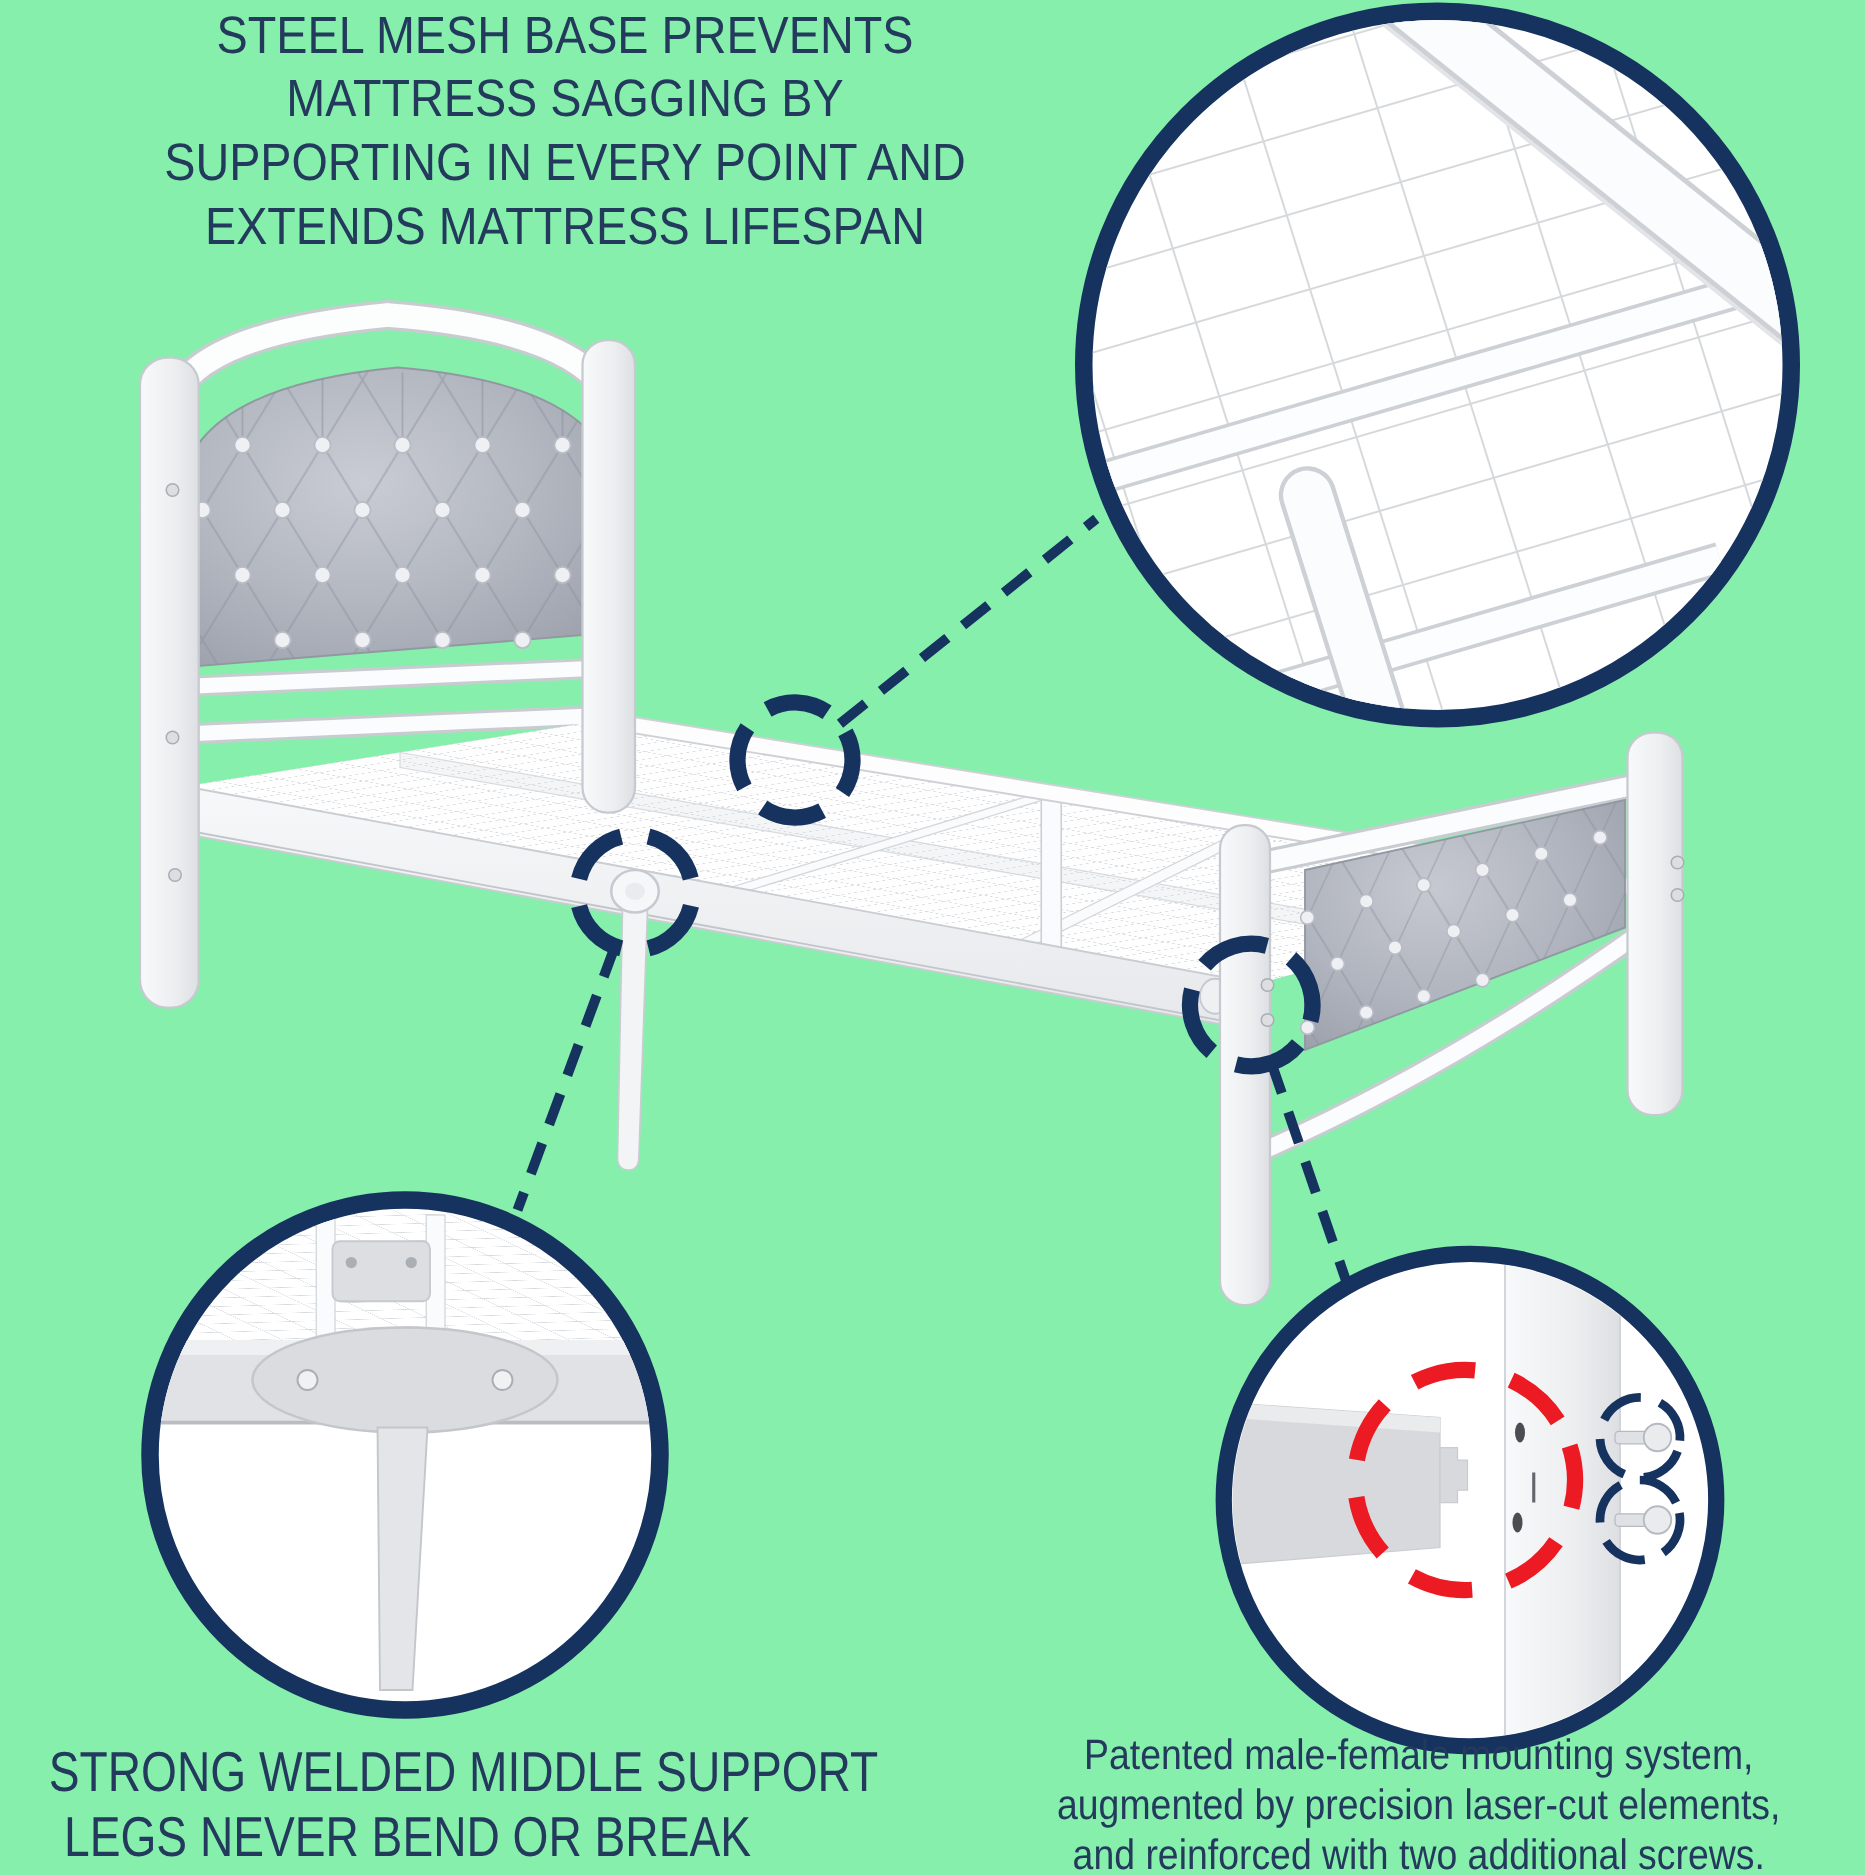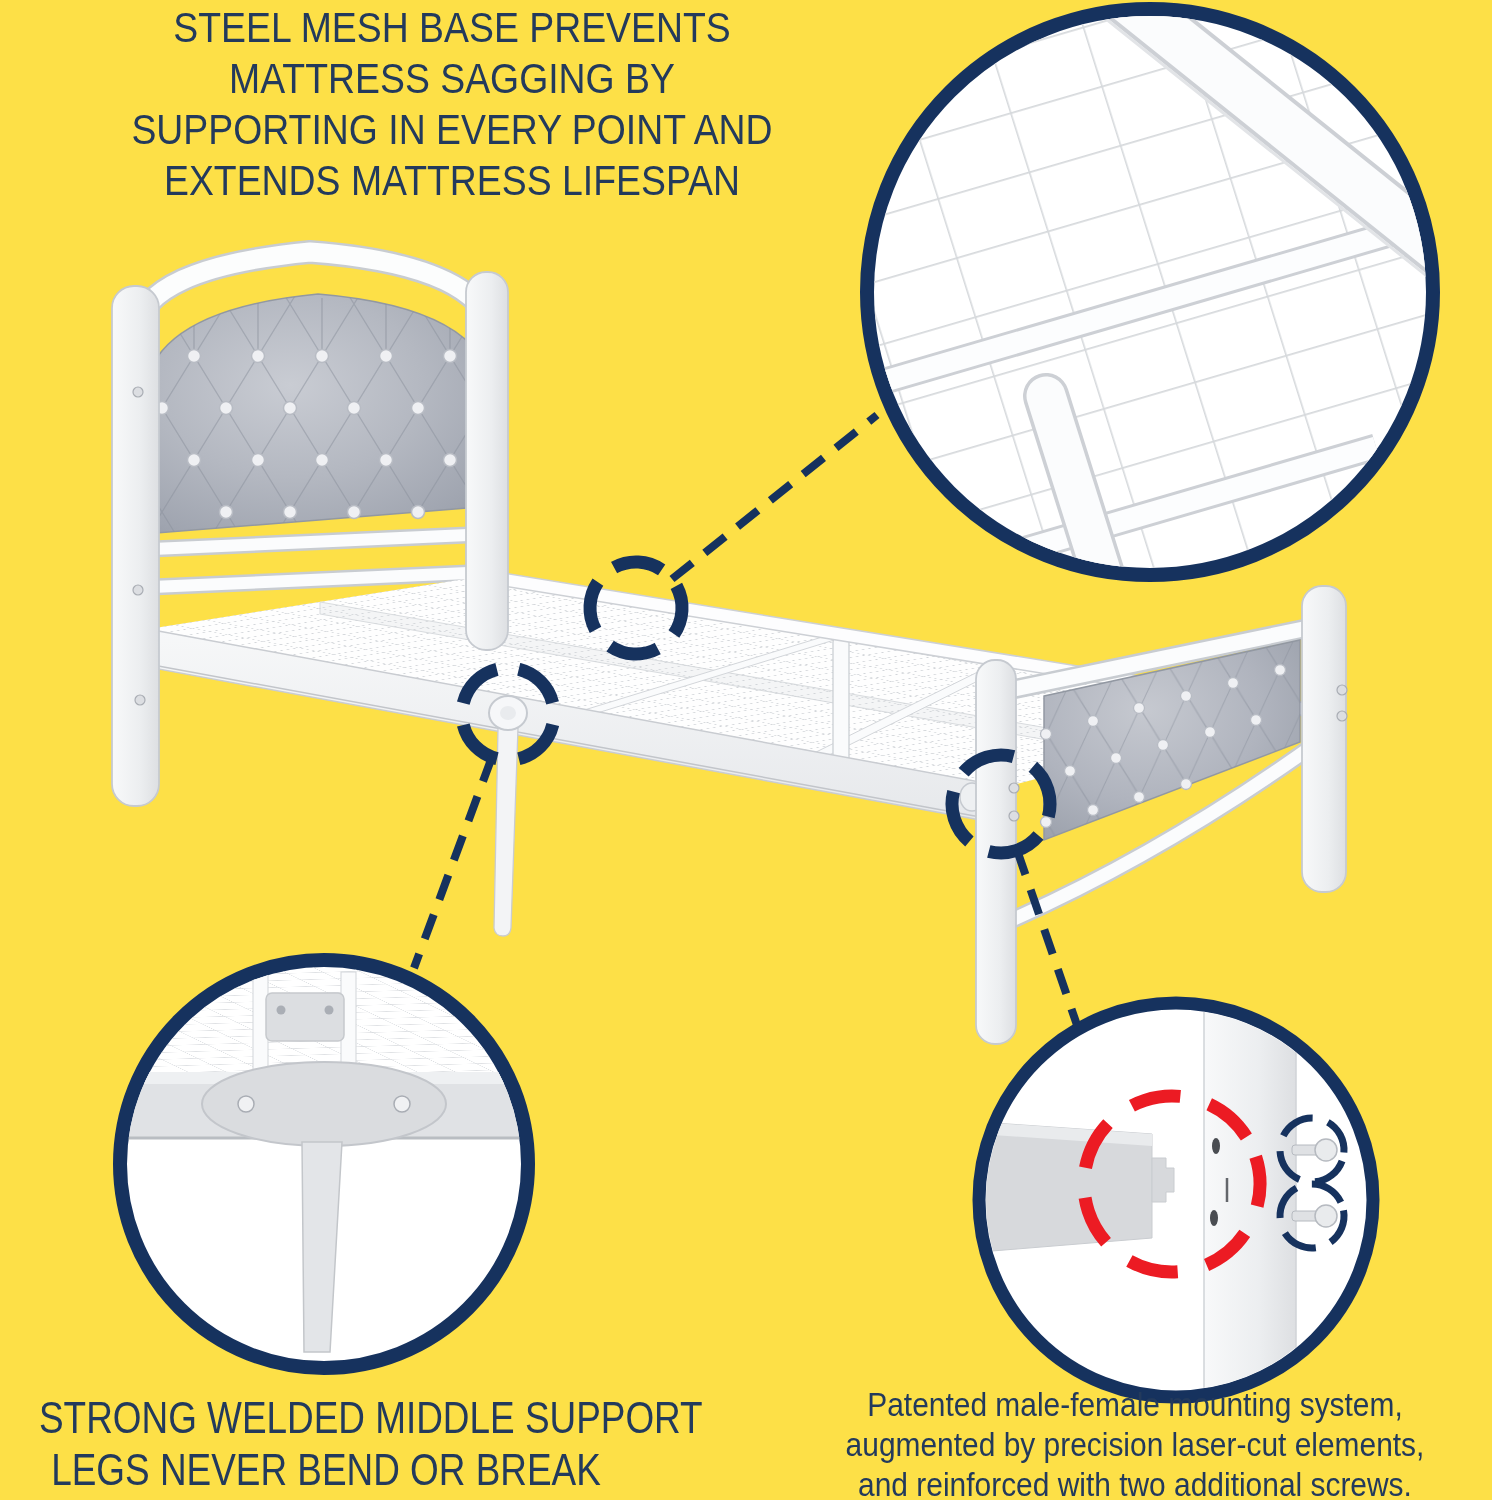--- a/index.html
+++ b/index.html
@@ -1,18 +1,18 @@
 <!DOCTYPE html>
 <html><head>
 <meta charset="utf-8">
 <style>
   html,body{margin:0;padding:0;background:#ffffff;}
   #stage{
     position:relative;width:1492px;height:1500px;overflow:hidden;
-    background:#fde047;font-family:"Liberation Sans",sans-serif;
+    background:#86efac;font-family:"Liberation Sans",sans-serif;
   }
   #stage svg{position:absolute;left:0;top:0;}
   .caption{
     position:absolute;text-align:center;color:#233a5c;
     font-family:"Liberation Sans",sans-serif;font-weight:400;
   }
   .caption div{white-space:nowrap;}
   .cap-top{
     left:82px;top:2px;width:740px;font-size:42px;line-height:51px;
     transform:scaleX(0.89);transform-origin:center top;letter-spacing:0px;

